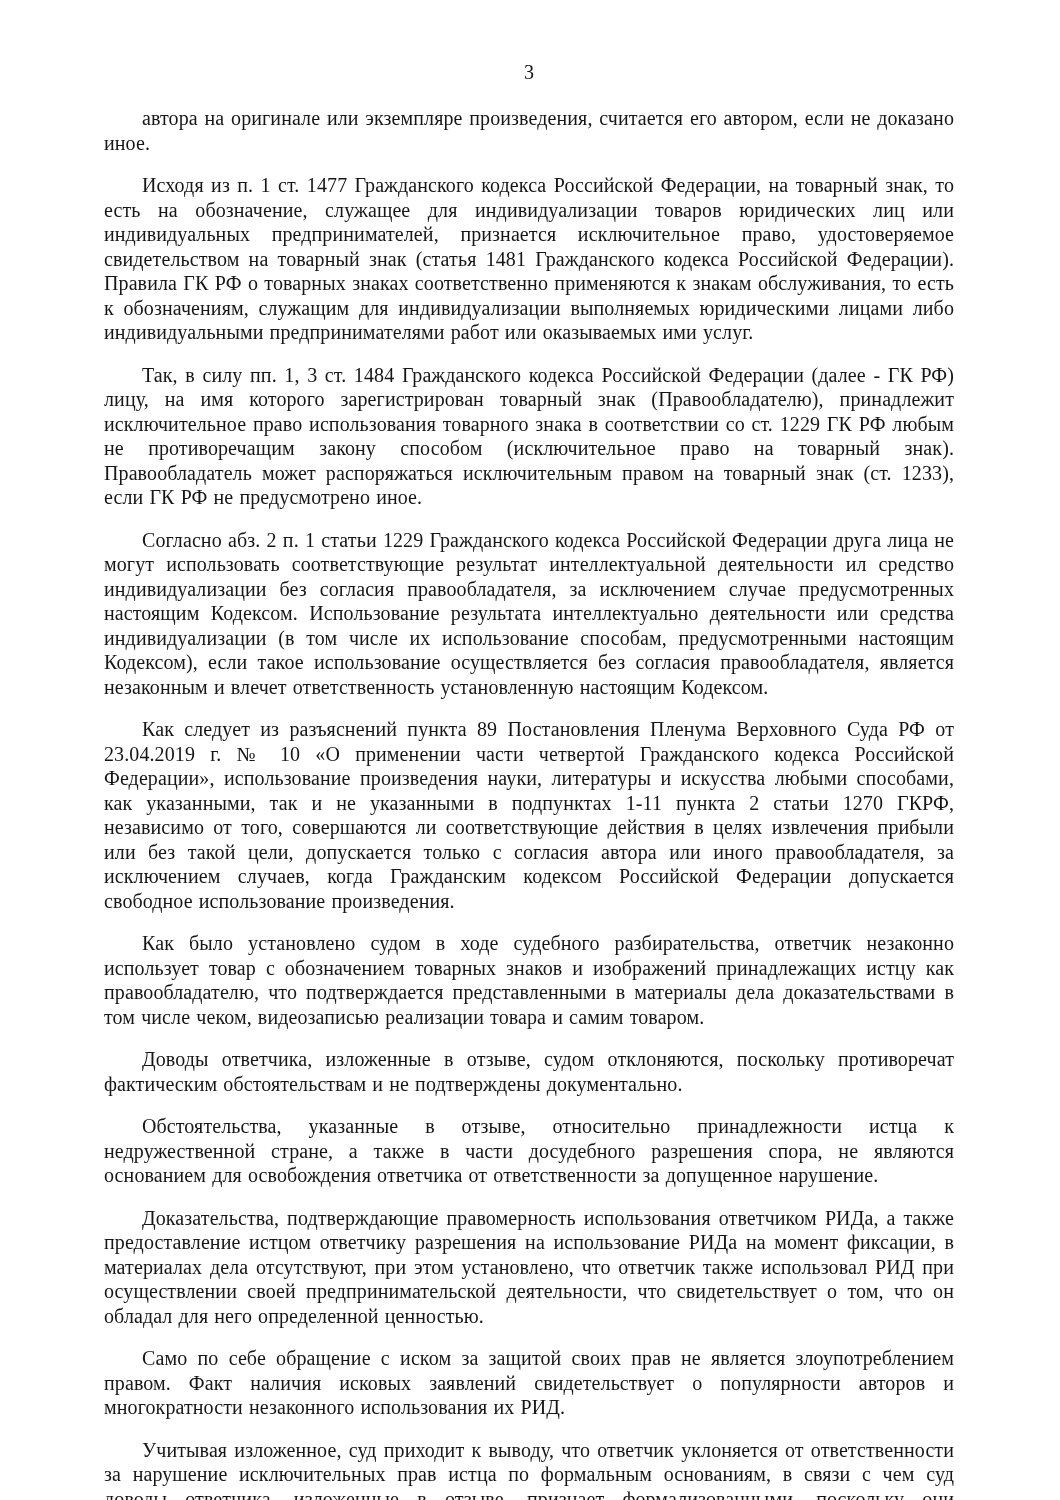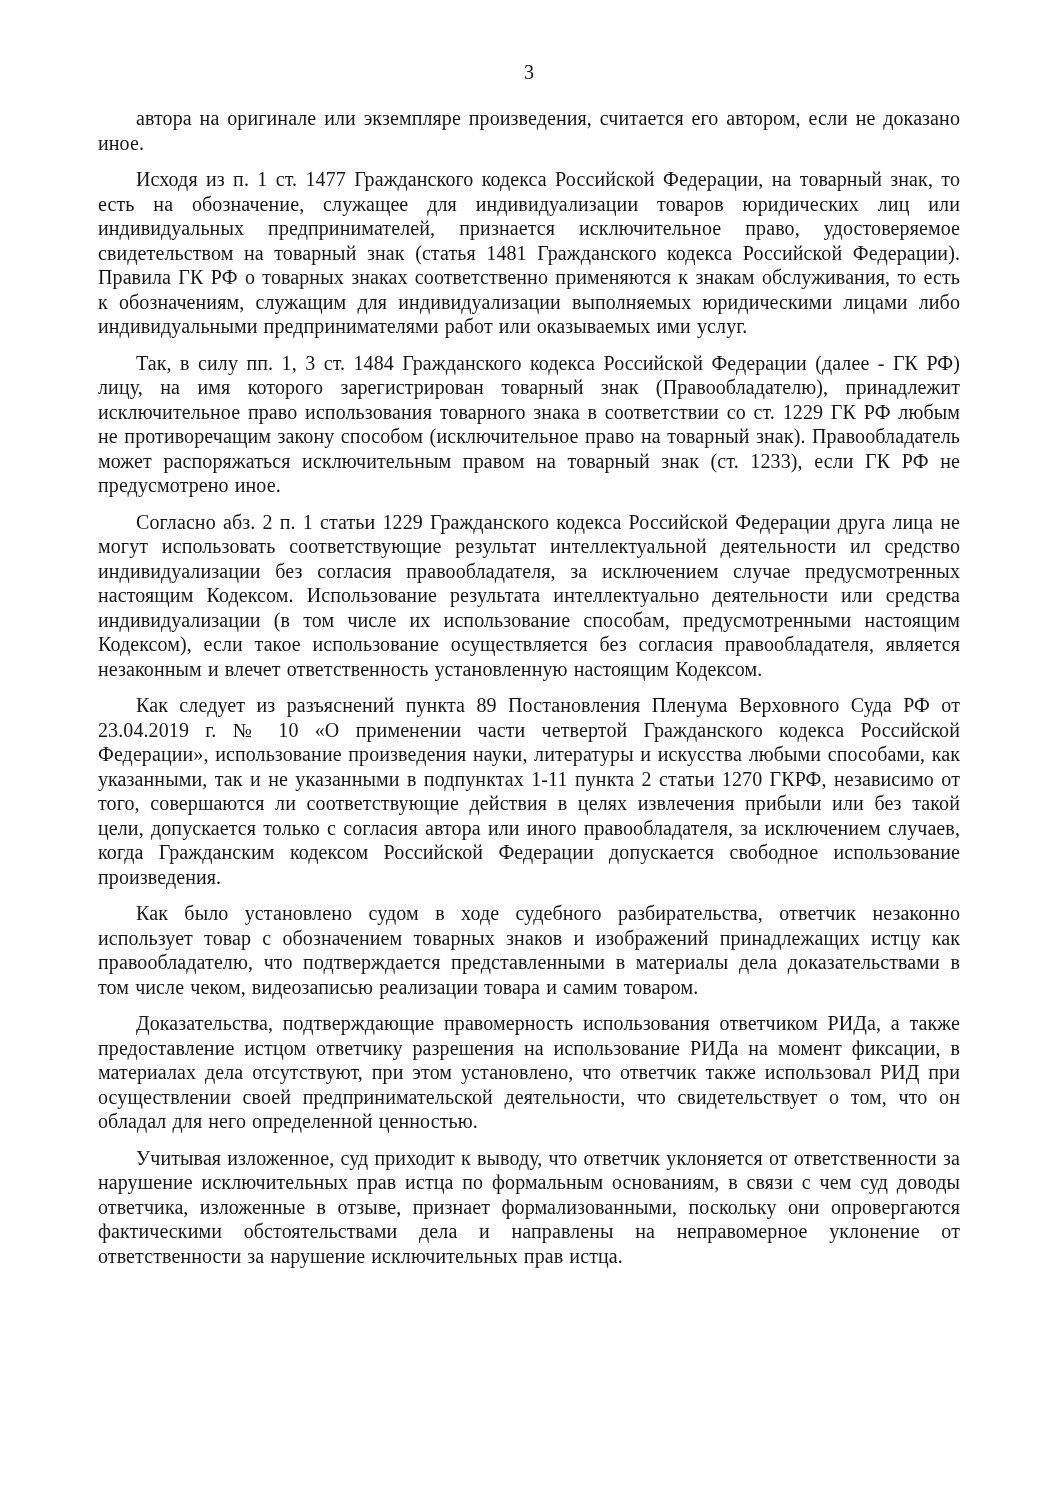--- a/index.html
+++ b/index.html
@@ -23,21 +23,21 @@
     width: 886px;
   }
   .page-number {
     text-align: center;
     font-size: 20px;
     line-height: 24px;
     margin-bottom: 22px;
     color: #161616;
   }
   .para {
-    margin: 12px;
+    margin: 18px;
     font-size: 20px;
     line-height: 24.5px;
     text-align: justify;
     text-indent: 38px;
     letter-spacing: 0.1px;
     word-spacing: 1px;
     hyphens: none;
   }
 </style>
 </head>
@@ -45,16 +45,19 @@
 
 <div class="page">
   <div class="content">
     <div class="page-number">3</div>
     <p class="para">автора на оригинале или экземпляре произведения, считается его автором, если не доказано иное.</p>
     <p class="para">Исходя из п. 1 ст. 1477 Гражданского кодекса Российской Федерации, на товарный знак, то есть на обозначение, служащее для индивидуализации товаров юридических лиц или индивидуальных предпринимателей, признается исключительное право, удостоверяемое свидетельством на товарный знак (статья 1481 Гражданского кодекса Российской Федерации). Правила ГК РФ о товарных знаках соответственно применяются к знакам обслуживания, то есть к обозначениям, служащим для индивидуализации выполняемых юридическими лицами либо индивидуальными предпринимателями работ или оказываемых ими услуг.</p>
     <p class="para">Так, в силу пп. 1, 3 ст. 1484 Гражданского кодекса Российской Федерации (далее - ГК РФ) лицу, на имя которого зарегистрирован товарный знак (Правообладателю), принадлежит исключительное право использования товарного знака в соответствии со ст. 1229 ГК РФ любым не противоречащим закону способом (исключительное право на товарный знак). Правообладатель может распоряжаться исключительным правом на товарный знак (ст. 1233), если ГК РФ не предусмотрено иное.</p>
     <p class="para">Согласно абз. 2 п. 1 статьи 1229 Гражданского кодекса Российской Федерации друга лица не могут использовать соответствующие результат интеллектуальной деятельности ил средство индивидуализации без согласия правообладателя, за исключением случае предусмотренных настоящим Кодексом. Использование результата интеллектуально деятельности или средства индивидуализации (в том числе их использование способам, предусмотренными настоящим Кодексом), если такое использование осуществляется без согласия правообладателя, является незаконным и влечет ответственность установленную настоящим Кодексом.</p>
     <p class="para">Как следует из разъяснений пункта 89 Постановления Пленума Верховного Суда РФ от 23.04.2019 г. № 10 «О применении части четвертой Гражданского кодекса Российской Федерации», использование произведения науки, литературы и искусства любыми способами, как указанными, так и не указанными в подпунктах 1-11 пункта 2 статьи 1270 ГКРФ, независимо от того, совершаются ли соответствующие действия в целях извлечения прибыли или без такой цели, допускается только с согласия автора или иного правообладателя, за исключением случаев, когда Гражданским кодексом Российской Федерации допускается свободное использование произведения.</p>
     <p class="para">Как было установлено судом в ходе судебного разбирательства, ответчик незаконно использует товар с обозначением товарных знаков и изображений принадлежащих истцу как правообладателю, что подтверждается представленными в материалы дела доказательствами в том числе чеком, видеозаписью реализации товара и самим товаром.</p>
+    <p class="para">Доводы ответчика, изложенные в отзыве, судом отклоняются, поскольку противоречат фактическим обстоятельствам и не подтверждены документально.</p>
+    <p class="para">Обстоятельства, указанные в отзыве, относительно принадлежности истца к недружественной стране, а также в части досудебного разрешения спора, не являются основанием для освобождения ответчика от ответственности за допущенное нарушение.</p>
     <p class="para">Доказательства, подтверждающие правомерность использования ответчиком РИДа, а также предоставление истцом ответчику разрешения на использование РИДа на момент фиксации, в материалах дела отсутствуют, при этом установлено, что ответчик также использовал РИД при осуществлении своей предпринимательской деятельности, что свидетельствует о том, что он обладал для него определенной ценностью.</p>
+    <p class="para">Само по себе обращение с иском за защитой своих прав не является злоупотреблением правом. Факт наличия исковых заявлений свидетельствует о популярности авторов и многократности незаконного использования их РИД.</p>
     <p class="para">Учитывая изложенное, суд приходит к выводу, что ответчик уклоняется от ответственности за нарушение исключительных прав истца по формальным основаниям, в связи с чем суд доводы ответчика, изложенные в отзыве, признает формализованными, поскольку они опровергаются фактическими обстоятельствами дела и направлены на неправомерное уклонение от ответственности за нарушение исключительных прав истца.</p>
   </div>
 </div>
 
 </body></html>

